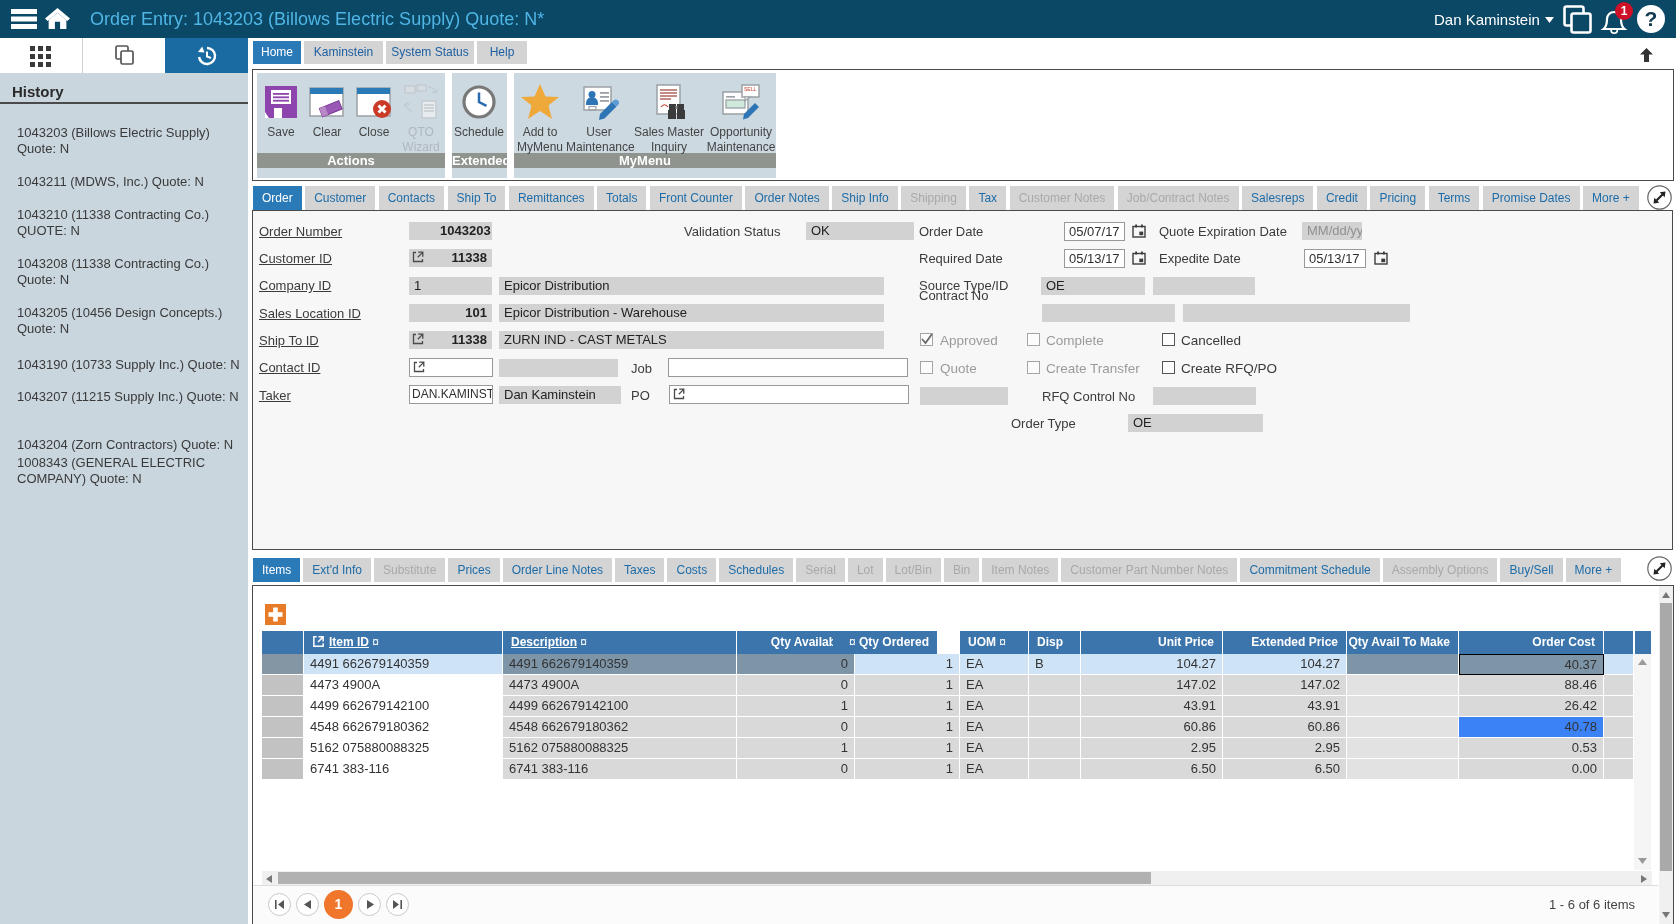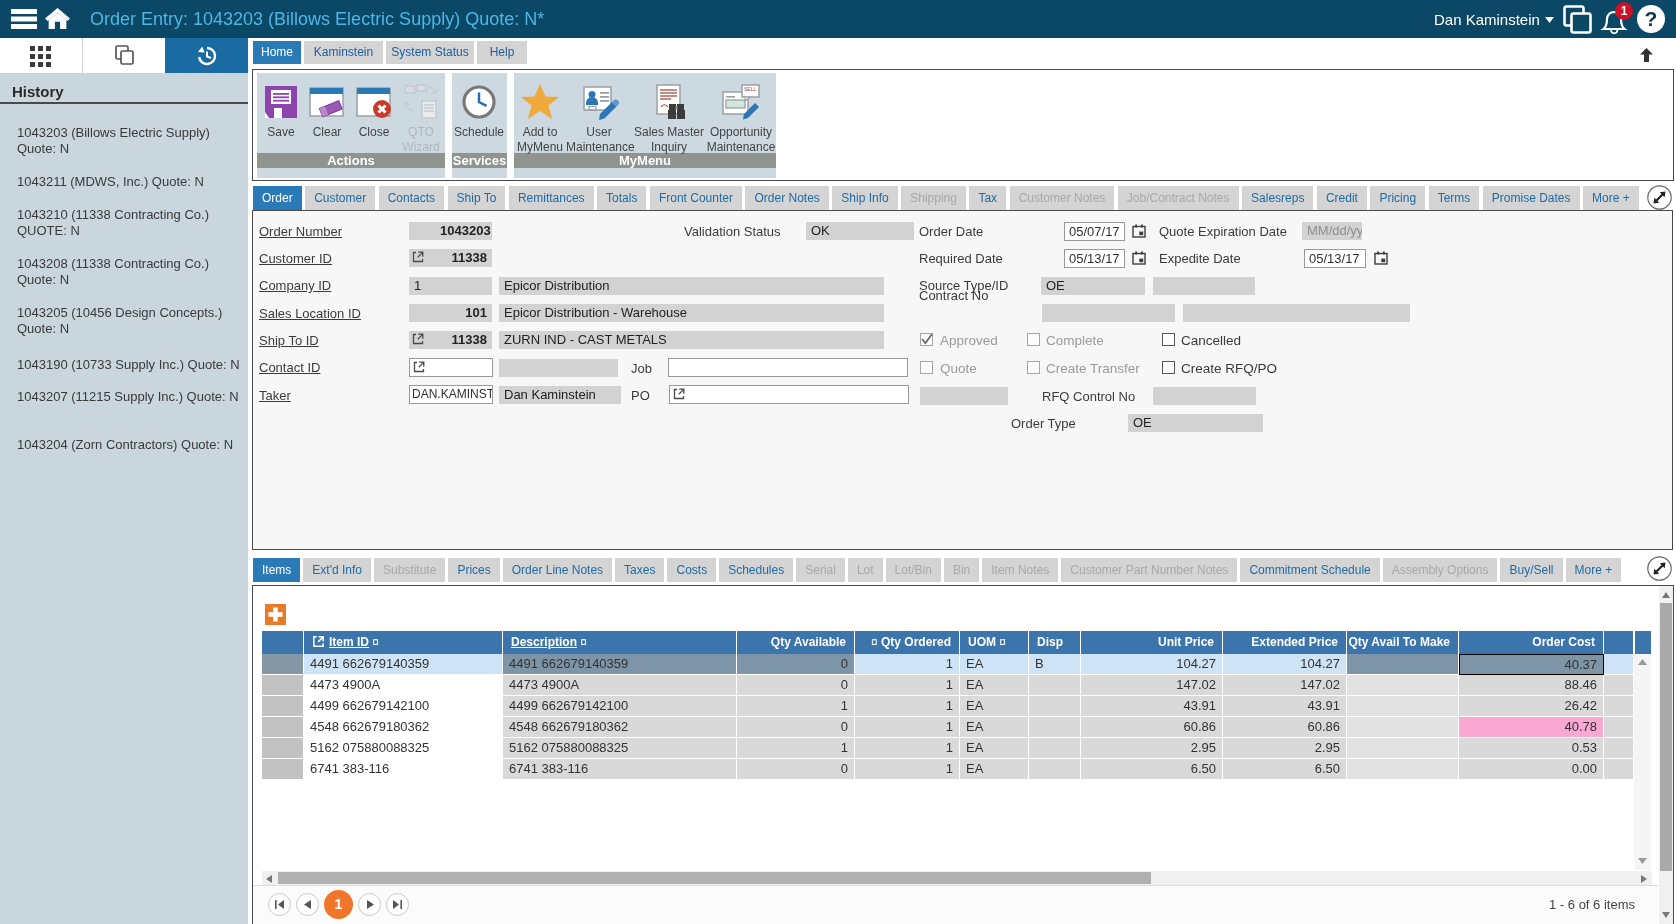--- a/index.html
+++ b/index.html
@@ -116,20 +116,21 @@
     <div id="histhead">History</div>
     <div id="histline"></div>
     <div class="hitem" style="top:52px;">1043203 (Billows Electric Supply) Quote: N</div>
     <div class="hitem" style="top:101px;">1043211 (MDWS, Inc.) Quote: N</div>
     <div class="hitem" style="top:134px;">1043210 (11338 Contracting Co.) QUOTE: N</div>
     <div class="hitem" style="top:183px;">1043208 (11338 Contracting Co.) Quote: N</div>
     <div class="hitem" style="top:232px;">1043205 (10456 Design Concepts.) Quote: N</div>
     <div class="hitem" style="top:284px;">1043190 (10733 Supply Inc.) Quote: N</div>
     <div class="hitem" style="top:316px;">1043207 (11215 Supply Inc.) Quote: N</div>
     <div class="hitem" style="top:364px;">1043204 (Zorn Contractors) Quote: N</div>
+    <div class="hitem" style="top:382px;">1008343 (GENERAL ELECTRIC COMPANY) Quote: N</div>
   </div>
 
   <div class="rtab act" style="left:253px;width:48px;">Home</div>
   <div class="rtab" style="left:304px;width:79px;">Kaminstein</div>
   <div class="rtab" style="left:386px;width:88px;">System Status</div>
   <div class="rtab" style="left:477px;width:50px;">Help</div>
   <svg class="ab" style="left:1639px;top:48px" width="15" height="14" viewBox="0 0 15 14">
       <path d="M7.5 0 L14 6.5 L10 6.5 L10 14 L5 14 L5 6.5 L1 6.5 Z" fill="#333"></path>
     </svg>
 
@@ -176,21 +177,21 @@
               <path d="M26 4 a8 8 0 0 1 8 6 M34 10 l1.5 -4 M34 10 l-4 -1"></path>
               <path d="M10 28 a8 8 0 0 1 -6 -8 M4 20 l-2 4 M4 20 l4 1.5"></path>
               <rect x="20" y="18" width="14" height="17" fill="#e8ecef"></rect>
               <path d="M22 22 h10 M22 25 h10 M22 28 h10"></path>
             </g>
           </svg>
         QTO<br>Wizard
       </div>
     </div>
     <div class="grp" style="left:199px; width:55px;">
-      <div class="grpbar">Services</div>
+      <div class="grpbar">Extended</div>
       <div class="rbtn" style="left:-6px;width:66px;">
         <svg class="ric" width="38" height="38" viewBox="0 0 38 38">
             <circle cx="19" cy="19" r="15" fill="#fff" stroke="#787878" stroke-width="3.2"></circle>
             <path d="M19 9.5 L19 19 L26.5 22.8" fill="none" stroke="#2b6cb0" stroke-width="2.5"></path>
           </svg>
         Schedule
       </div>
     </div>
     <div class="grp" style="left:261px; width:262px;">
       <div class="grpbar">MyMenu</div>
@@ -441,21 +442,21 @@
         </svg>
     </div>
     <div id="grid">
     <div class="gh" style="left:9px;width:42px;"></div>
     <div class="gh" style="left:51px;width:199px;padding-left:8px;"><svg style="vertical-align:-2px;margin-right:4px" width="13" height="13" viewBox="0 0 14 14">
             <path d="M5 2 L2 2 L2 12 L12 12 L12 9" fill="none" stroke="#fff" stroke-width="1.6"></path>
             <path d="M7 2 L12 2 L12 7 M12 2 L6.5 7.5" fill="none" stroke="#fff" stroke-width="1.6"></path>
           </svg><span style="text-decoration:underline">Item ID</span> <span style="font-weight:normal">¤</span></div>
     <div class="gh" style="left:250px;width:234px;padding-left:8px;"><span style="text-decoration:underline">Description</span> <span style="font-weight:normal">¤</span></div>
     <div class="gh" style="left:484px;width:118px;text-align:right;padding-right:8px;">Qty Available</div>
-    <div class="gh" style="left:602px;width:105px;text-align:right;padding-right:8px;"><span style="font-weight:normal">¤</span> Qty Ordered</div>
+    <div class="gh" style="left:580px;width:105px;text-align:right;padding-right:8px;"><span style="font-weight:normal">¤</span> Qty Ordered</div>
     <div class="gh" style="left:707px;width:69px;padding-left:8px;">UOM <span style="font-weight:normal">¤</span></div>
     <div class="gh" style="left:776px;width:52px;padding-left:8px;">Disp</div>
     <div class="gh" style="left:828px;width:142px;text-align:right;padding-right:8px;">Unit Price</div>
     <div class="gh" style="left:970px;width:124px;text-align:right;padding-right:8px;">Extended Price</div>
     <div class="gh" style="left:1094px;width:112px;text-align:right;padding-right:8px;">Qty Avail To Make</div>
     <div class="gh" style="left:1206px;width:145px;text-align:right;padding-right:8px;">Order Cost</div>
     <div class="gh" style="left:1351px;width:30px;"></div>
         <div class="gh" style="left:1382px;width:17px;"></div>
     <div class="gc" style="left:9px;top:23px;width:42px;background:#8496a4;"></div>
     <div class="gc" style="left:51px;top:23px;width:199px;background:#cfe3f7;">4491 662679140359</div>
@@ -496,21 +497,21 @@
     <div class="gc" style="left:9px;top:86px;width:42px;background:#c2c2c2;"></div>
     <div class="gc" style="left:51px;top:86px;width:199px;background:#ffffff;">4548 662679180362</div>
     <div class="gc" style="left:250px;top:86px;width:234px;background:#d9d9d9;">4548 662679180362</div>
     <div class="gc" style="left:484px;top:86px;width:118px;background:#d9d9d9;text-align:right;">0</div>
     <div class="gc" style="left:602px;top:86px;width:105px;background:#d9d9d9;text-align:right;">1</div>
     <div class="gc" style="left:707px;top:86px;width:69px;background:#d9d9d9;">EA</div>
     <div class="gc" style="left:776px;top:86px;width:52px;background:#d9d9d9;"></div>
     <div class="gc" style="left:828px;top:86px;width:142px;background:#d9d9d9;text-align:right;">60.86</div>
     <div class="gc" style="left:970px;top:86px;width:124px;background:#d9d9d9;text-align:right;">60.86</div>
     <div class="gc" style="left:1094px;top:86px;width:112px;background:#e2e2e2;text-align:right;"></div>
-    <div class="gc" style="left:1206px;top:86px;width:145px;background:#f9a8d4;text-align:right;">40.78</div>
+    <div class="gc" style="left:1206px;top:86px;width:145px;background:#3b82f6;text-align:right;">40.78</div>
     <div class="gc" style="left:1351px;top:86px;width:30px;background:#d9d9d9;"></div>
     <div class="gc" style="left:9px;top:107px;width:42px;background:#c2c2c2;"></div>
     <div class="gc" style="left:51px;top:107px;width:199px;background:#ffffff;">5162 075880088325</div>
     <div class="gc" style="left:250px;top:107px;width:234px;background:#d9d9d9;">5162 075880088325</div>
     <div class="gc" style="left:484px;top:107px;width:118px;background:#d9d9d9;text-align:right;">1</div>
     <div class="gc" style="left:602px;top:107px;width:105px;background:#d9d9d9;text-align:right;">1</div>
     <div class="gc" style="left:707px;top:107px;width:69px;background:#d9d9d9;">EA</div>
     <div class="gc" style="left:776px;top:107px;width:52px;background:#d9d9d9;"></div>
     <div class="gc" style="left:828px;top:107px;width:142px;background:#d9d9d9;text-align:right;">2.95</div>
     <div class="gc" style="left:970px;top:107px;width:124px;background:#d9d9d9;text-align:right;">2.95</div>

